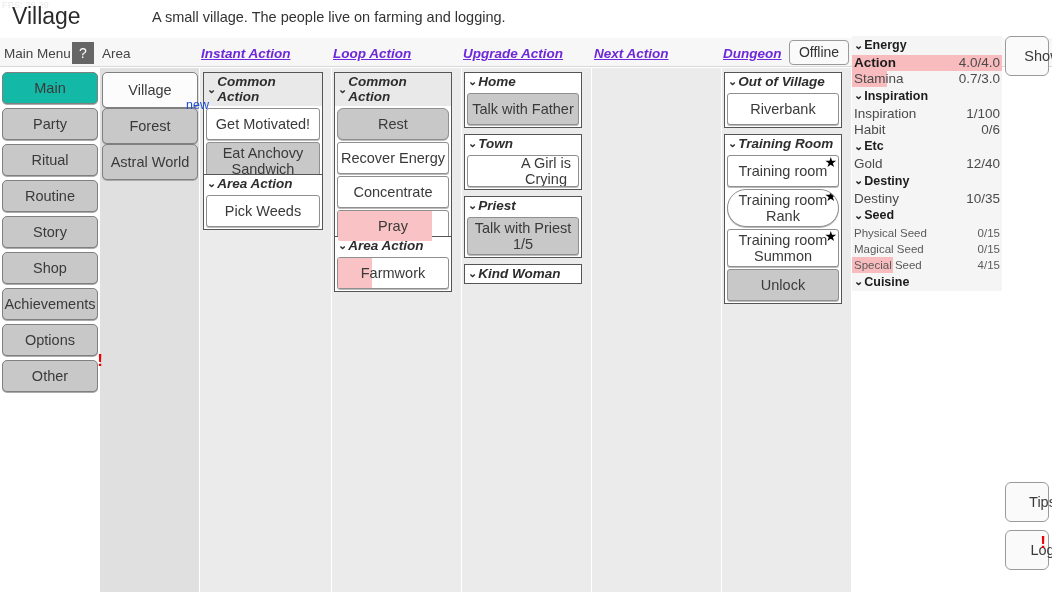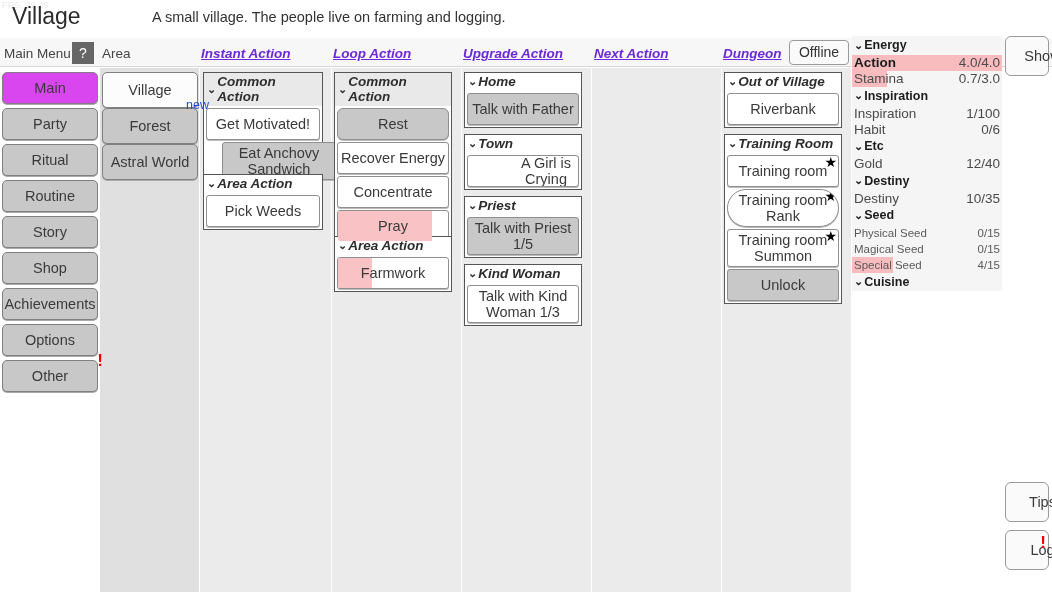--- a/index.html
+++ b/index.html
@@ -89,21 +89,21 @@
   
   .menu-col { left: 0; width: 100px; background: #ffffff; }
   .mbtn {
     position: absolute; left: 2px; width: 96px; height: 32px;
     border: 1px solid #808080; border-radius: 5px;
     background: #c8c8c8; box-shadow: 0 1px 0 #aaaaaa;
     font-size: 14.5px; color: #3a3a3a;
     display: flex; align-items: center; justify-content: center;
     cursor: pointer;
   }
-  .mbtn.active { background: #d946ef; }
+  .mbtn.active { background: #14b8a6; }
   .badge-excl {
     position: absolute; right: -6px; top: -9px;
     color: #ee0000; font-size: 17px; font-weight: bold;
     line-height: 1; z-index: 5;
   }
   .abtn {
     position: absolute; left: 2px; width: 96px; height: 36px;
     border: 1px solid #808080; border-radius: 5px;
     background: #c8c8c8; box-shadow: 0 1px 0 #aaaaaa;
     font-size: 14.5px; color: #3a3a3a;
@@ -261,21 +261,21 @@
   <div id="instant-host">
       <div class="group" style="left: 203px; width: 120px; top: 72px;">
         <div class="group-head shaded">
           <span class="chev">⌄</span>
           <span>Common Action</span>
         </div>
         <div class="group-items">
           <div class="gbtn" style="height: 32px;">
             <span class="lbl">Get Motivated!</span>
           </div>
-          <div class="gbtn gray" style="height: 38px; margin-left: 16px;">
+          <div class="gbtn gray" style="height: 38px;">
             <span class="lbl">Eat Anchovy Sandwich</span>
           </div>
         </div>
       </div>
       <div class="group" style="left: 203px; width: 120px; top: 174px;">
         <div class="group-head">
           <span class="chev">⌄</span>
           <span>Area Action</span>
         </div>
         <div class="group-items">
@@ -351,25 +351,20 @@
         <div class="group-items">
           <div class="gbtn gray" style="height: 38px;">
             <span class="lbl">Talk with Priest 1/5</span>
           </div>
         </div>
       </div>
       <div class="group" style="left: 464px; width: 118px; top: 264px;">
         <div class="group-head">
           <span class="chev">⌄</span>
           <span>Kind Woman</span>
-        </div>
-        <div class="group-items">
-          <div class="gbtn" style="height: 38px;">
-            <span class="lbl">Talk with Kind Woman 1/3</span>
-          </div>
         </div>
       </div>
     </div>
   <div id="dungeon-host">
       <div class="group" style="left: 724px; width: 118px; top: 72px;">
         <div class="group-head">
           <span class="chev">⌄</span>
           <span>Out of Village</span>
         </div>
         <div class="group-items">

